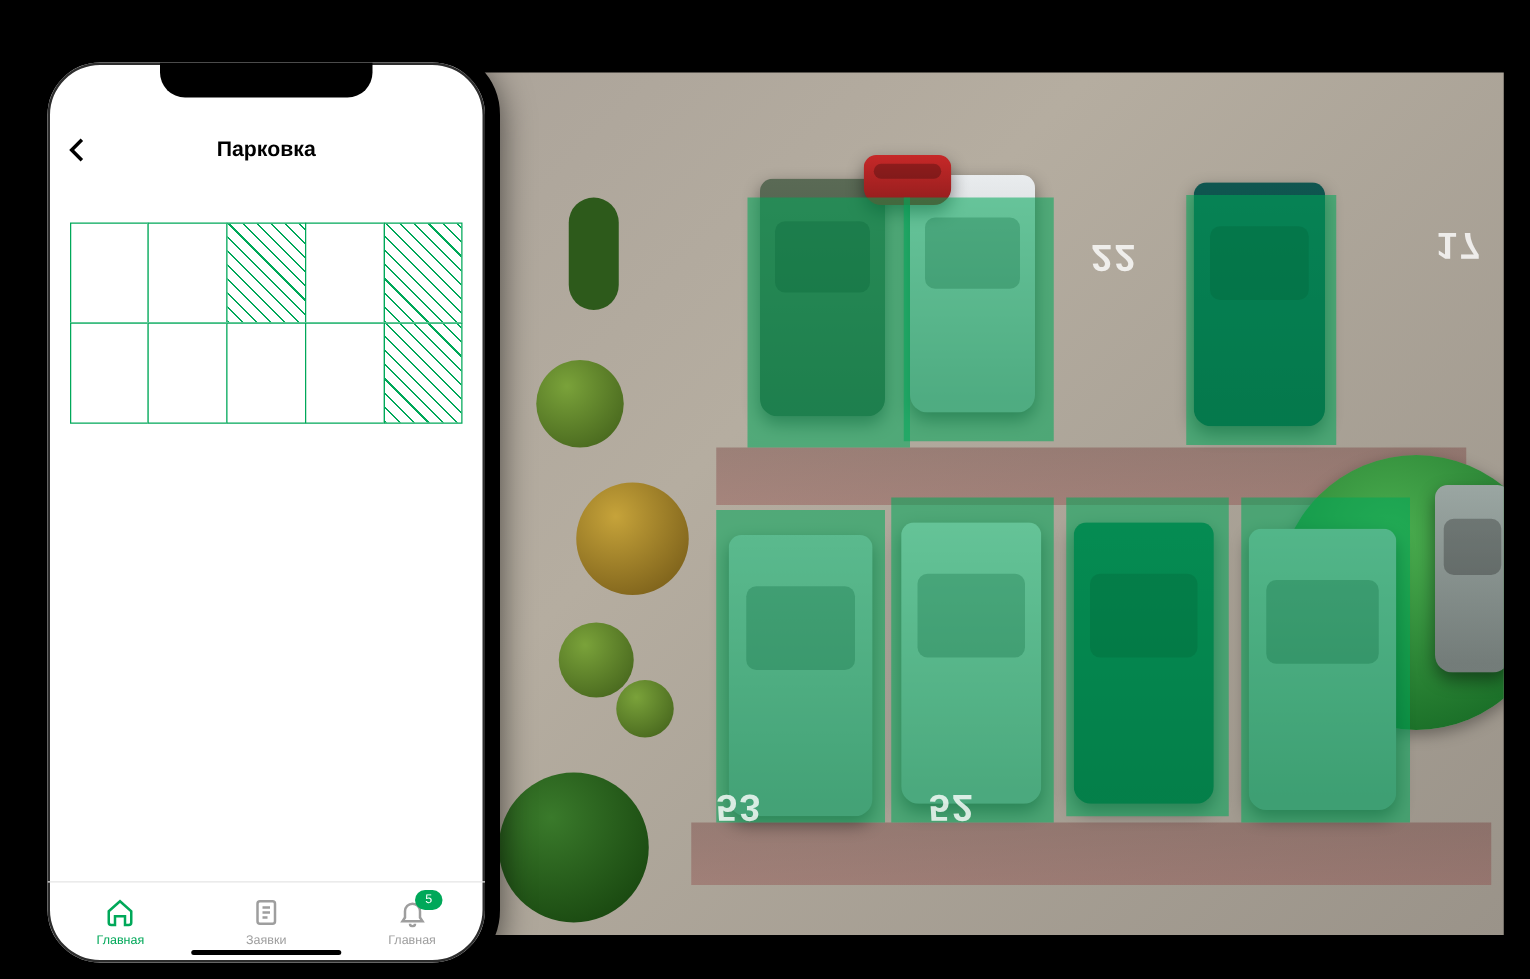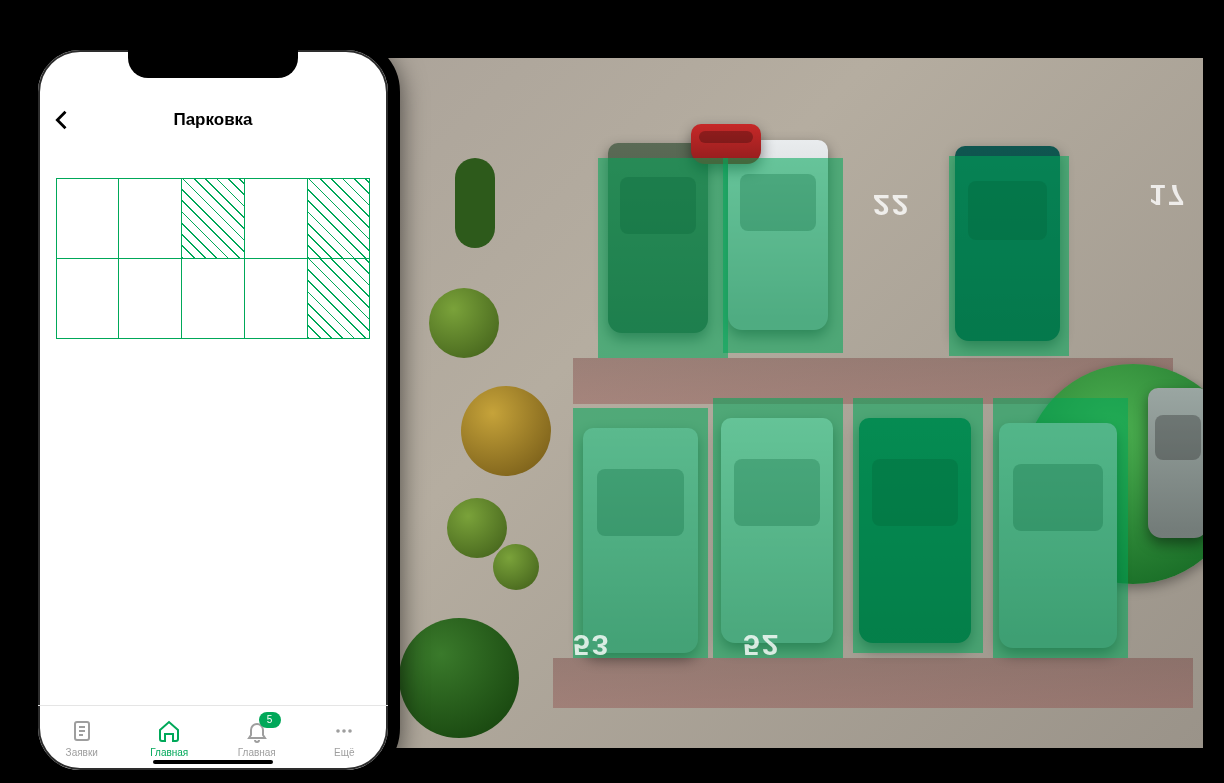--- a/index.html
+++ b/index.html
@@ -120,54 +120,44 @@
       <div class="park-cell"></div>
       <div class="park-cell occupied"></div>
       <div class="park-cell"></div>
       <div class="park-cell"></div>
       <div class="park-cell"></div>
       <div class="park-cell"></div>
       <div class="park-cell occupied"></div>
     </div>
 
   <div class="tabbar">
+    <div class="tab active">
+      <span>
+        <svg viewBox="0 0 24 24" fill="none" stroke="#00a859" stroke-width="2">
+            <path d="M3 11l9-8 9 8v9a2 2 0 01-2 2h-3v-7h-8v7H5a2 2 0 01-2-2z"></path>
+          </svg>
+      </span>
+      <span>Главная</span>
+    </div>
     <div class="tab">
       <span>
         <svg viewBox="0 0 24 24" fill="none" stroke="#9e9e9e" stroke-width="2">
             <rect x="5" y="3" width="14" height="18" rx="2"></rect>
             <line x1="9" y1="8" x2="15" y2="8"></line>
             <line x1="9" y1="12" x2="15" y2="12"></line>
             <line x1="9" y1="16" x2="13" y2="16"></line>
           </svg>
       </span>
       <span>Заявки</span>
     </div>
-    <div class="tab active">
-      <span>
-        <svg viewBox="0 0 24 24" fill="none" stroke="#00a859" stroke-width="2">
-            <path d="M3 11l9-8 9 8v9a2 2 0 01-2 2h-3v-7h-8v7H5a2 2 0 01-2-2z"></path>
-          </svg>
-      </span>
-      <span>Главная</span>
-    </div>
     <div class="tab">
       <span>
         <svg viewBox="0 0 24 24" fill="none" stroke="#9e9e9e" stroke-width="2">
             <path d="M18 16v-5a6 6 0 10-12 0v5l-2 3h16z"></path>
             <path d="M10 21a2 2 0 004 0"></path>
           </svg>
       </span>
       <span class="badge">5</span>
       <span>Главная</span>
     </div>
-    <div class="tab">
-      <span>
-        <svg viewBox="0 0 24 24" fill="#9e9e9e">
-            <circle cx="6" cy="12" r="1.8"></circle>
-            <circle cx="12" cy="12" r="1.8"></circle>
-            <circle cx="18" cy="12" r="1.8"></circle>
-          </svg>
-      </span>
-      <span>Ещё</span>
-    </div>
   </div>
   <div class="home-indicator"></div>
 </div>
 
 </body></html>

